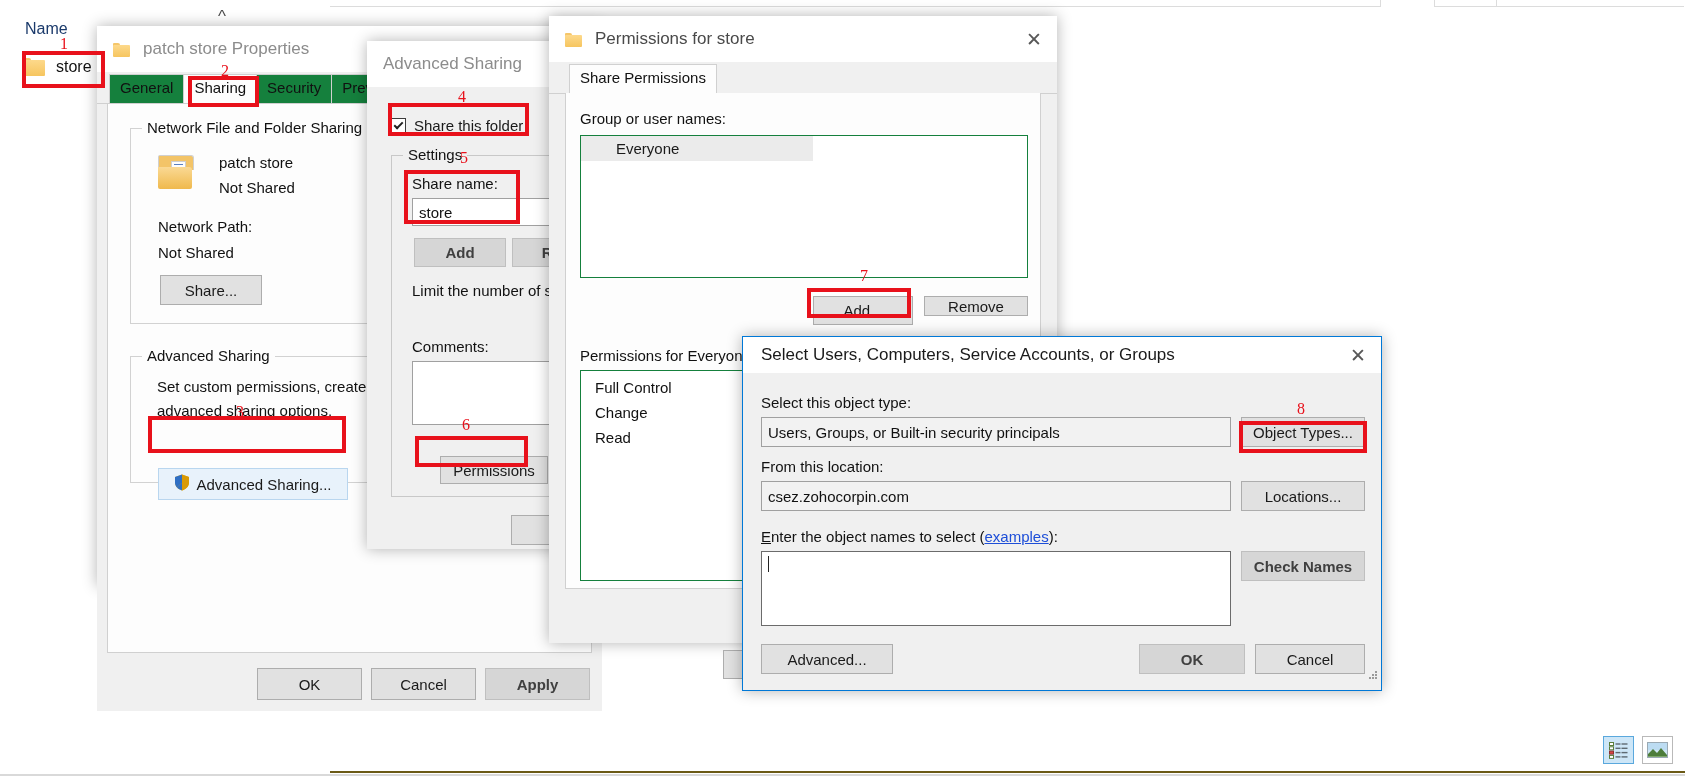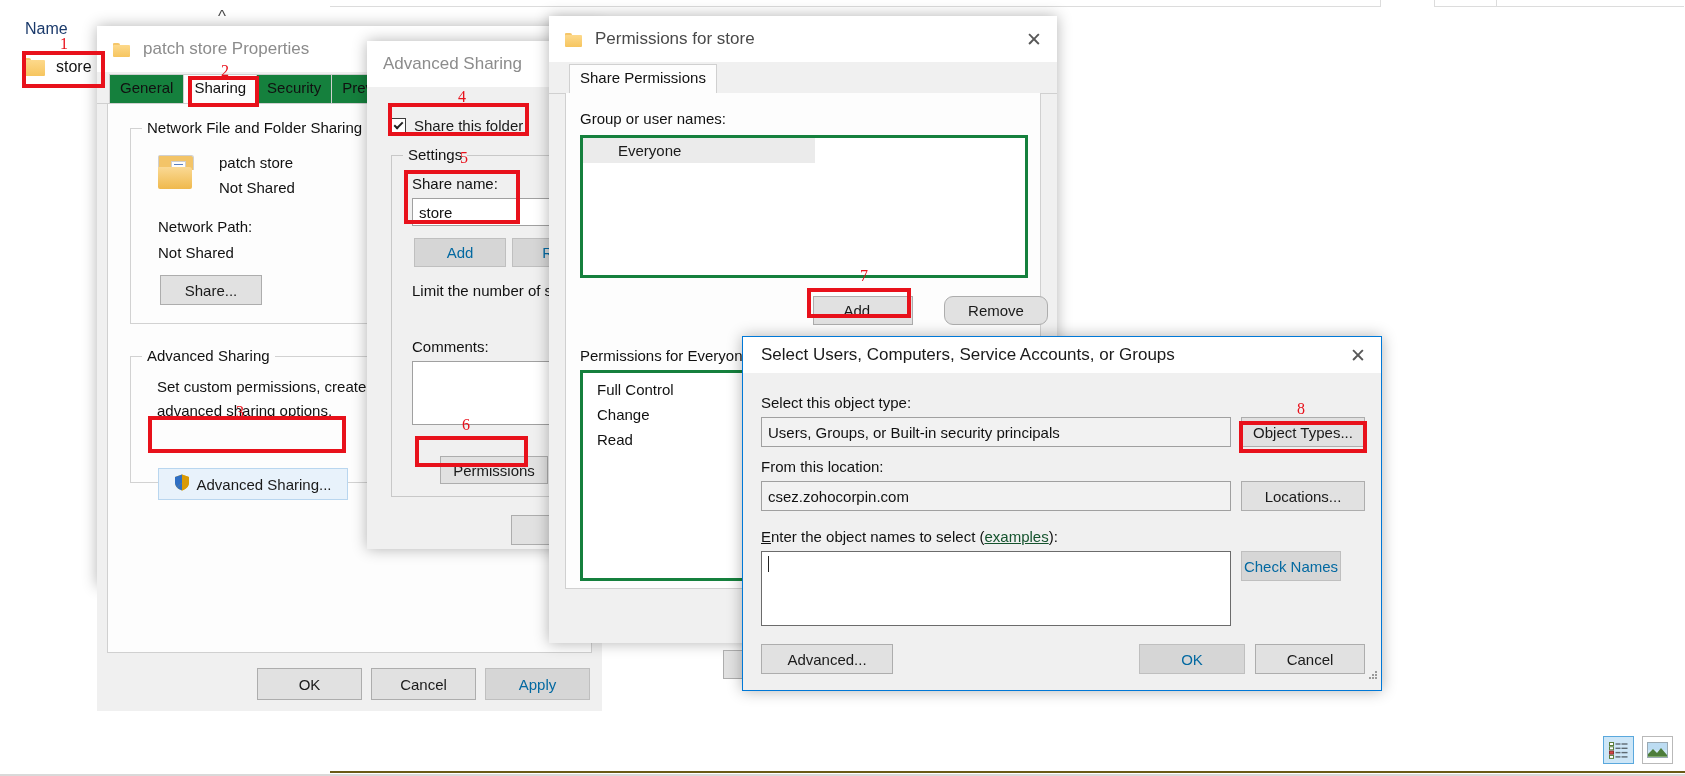--- a/index.html
+++ b/index.html
@@ -185,40 +185,40 @@
     background: #e1e1e1;
     color: #1a1a1a;
     font-size: 15px;
     font-family: "Liberation Sans", sans-serif;
     display: flex;
     align-items: center;
     justify-content: center;
     box-sizing: border-box;
     text-align: center;
   }
-  .btn.disabled { color: #0369a1; background: #d6d6d6; border-color: #bfbfbf; }
+  .btn.disabled { color: #404040; background: #d6d6d6; border-color: #bfbfbf; font-weight: bold; }
   .btn.shield {
     background: #e8f2fb;
     border-color: #b9d6ef;
     gap: 6px;
   }
   .field {
     background: #ffffff;
     border: 1px solid #a0a0a0;
     box-sizing: border-box;
     display: flex;
     align-items: center;
     padding: 0 6px;
     font-size: 15px;
     color: #111;
   }
   .field.ro { background: #f2f2f2; }
   .listbox {
     background: #ffffff;
-    border: 3px solid #15803d;
+    border: 1px solid #15803d;
     box-sizing: border-box;
   }
   .lbl { position: absolute; font-size: 15px; color: #111; }
 
   
   .hl {
     position: absolute;
     border: 4px solid #e8111b;
     box-sizing: border-box;
     pointer-events: none;
@@ -259,21 +259,21 @@
   .people .p1, .people .p2 { position: absolute; bottom: 0; }
   .people .p1 { left: 0; }
   .people .p2 { left: 8px; }
   .people .hd { width: 6px; height: 6px; border-radius: 50%; }
   .people .bd { width: 10px; height: 7px; border-radius: 5px 5px 2px 2px; margin-top: 0px; }
   .people .p1 .hd { background: #7d9e52; margin-left: 2px;}
   .people .p1 .bd { background: #9bbd6c; }
   .people .p2 .hd { background: #4f7fae; margin-left: 2px;}
   .people .p2 .bd { background: #74a1c9; }
 
-  .link { color: #14532d; text-decoration: underline; }
+  .link { color: #1d4ed8; text-decoration: underline; }
   .ul-first { text-decoration: underline; }
 
   
   #view-toggles {
     position: absolute;
     right: 12px; bottom: 12px;
     display: flex;
     gap: 8px;
   }
   .vt {
@@ -475,21 +475,21 @@
         <div style="display:flex; align-items:center; gap:8px; padding:4px 8px; background:#ebebeb; width:232px; box-sizing:border-box;">
           <span class="people">
             <span class="p1"><span class="hd"></span><span class="bd"></span></span>
             <span class="p2"><span class="hd"></span><span class="bd"></span></span>
           </span>
           <span style="font-size:15px;">Everyone</span>
         </div>
       </div>
 
       <div class="btn" style="position:absolute; left:247px; top:203px; width:100px; height:29px;">Add...</div>
-      <div class="btn" style="position:absolute; left:378px; top:203px; width:104px; height:29px;border-radius:9px;">Remove</div>
+      <div class="btn" style="position:absolute; left:358px; top:203px; width:104px; height:20px;">Remove</div>
 
       <div class="lbl" style="left:14px; top:254px;">Permissions for Everyone</div>
 
       <div class="listbox" style="position:absolute; left:14px; top:277px; width:448px; height:211px;">
         <div class="lbl" style="left:14px; top:8px; position:absolute;">Full Control</div>
         <div class="lbl" style="left:14px; top:33px; position:absolute;">Change</div>
         <div class="lbl" style="left:14px; top:58px; position:absolute;">Read</div>
       </div>
     </div>
 
@@ -519,21 +519,21 @@
     <div class="btn" style="position:absolute; left:498px; top:108px; width:124px; height:30px;">Locations...</div>
 
     <div class="lbl" style="left:18px; top:155px;">
       <span class="ul-first">E</span><span>nter the object names to select (</span><span class="link">examples</span><span>):</span>
     </div>
 
     <div class="field" style="position:absolute; left:18px; top:178px; width:470px; height:75px; align-items:flex-start; padding:4px 6px; border-color:#6b6b6b;">
       <span style="border-left:1px solid #222; height:16px; display:inline-block;"></span>
         <span></span>
     </div>
-    <div class="btn disabled" style="position:absolute; left:498px; top:178px; width:100px; height:30px;">Check Names</div>
+    <div class="btn disabled" style="position:absolute; left:498px; top:178px; width:124px; height:30px;">Check Names</div>
 
     <div class="btn" style="position:absolute; left:18px; top:271px; width:132px; height:30px;">Advanced...</div>
     <div class="btn disabled" style="position:absolute; left:396px; top:271px; width:106px; height:30px;">OK</div>
     <div class="btn" style="position:absolute; left:512px; top:271px; width:110px; height:30px;">Cancel</div>
 
     <svg style="position:absolute; right:3px; bottom:2px;" width="11" height="11" viewBox="0 0 11 11" aria-hidden="true">
       <g fill="#9a9a9a">
         <rect x="8" y="8" width="2" height="2"></rect>
           <rect x="5" y="8" width="2" height="2"></rect>
           <rect x="2" y="8" width="2" height="2"></rect>

